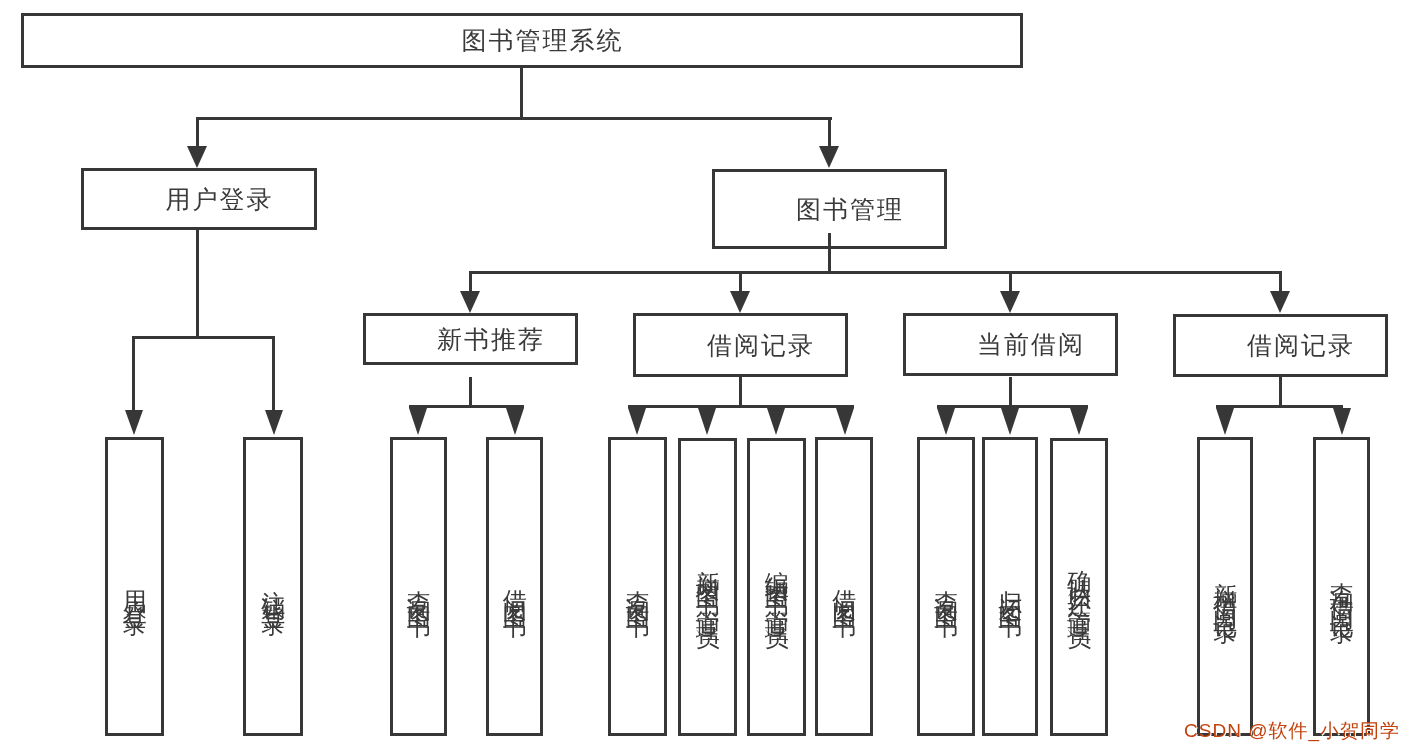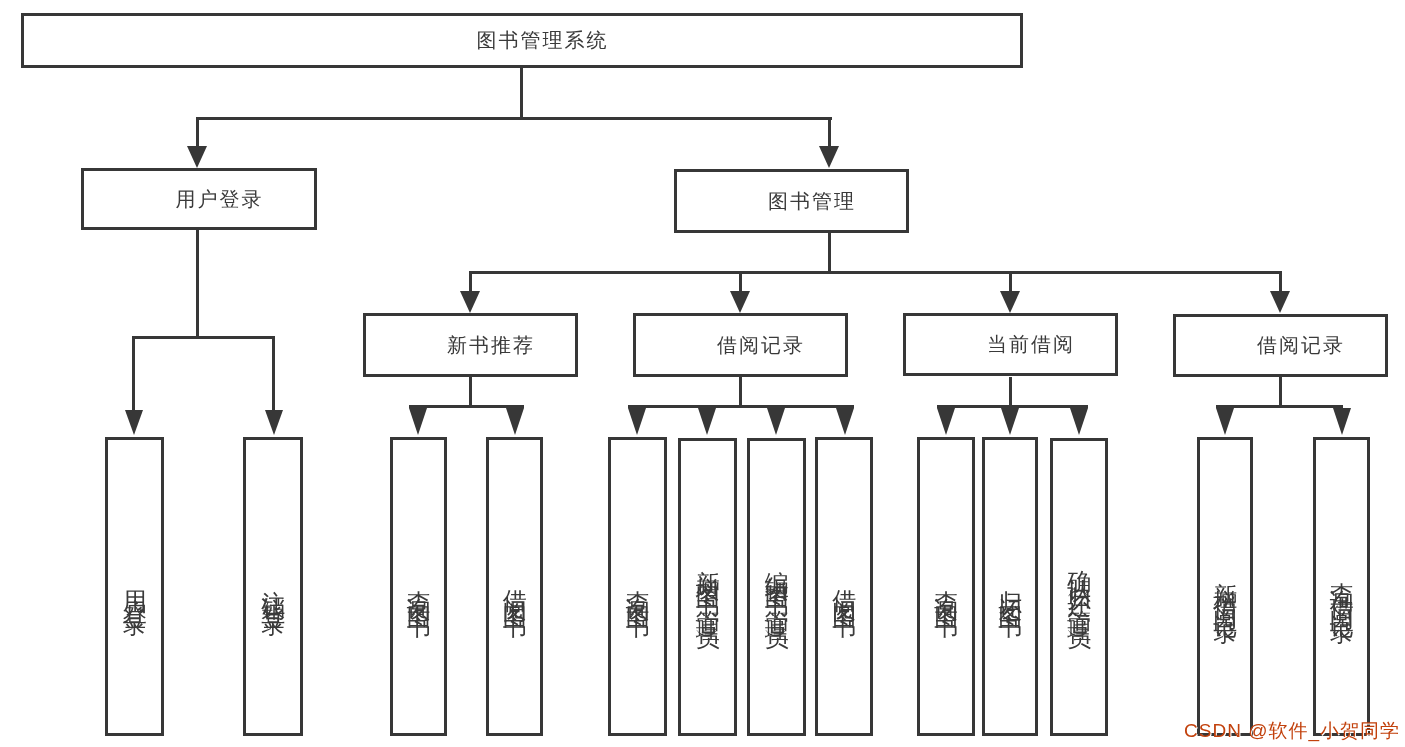--- a/index.html
+++ b/index.html
@@ -4,21 +4,21 @@
 <style>
   html,body{margin:0;padding:0;}
   body{
     width:1405px;height:747px;position:relative;background:#ffffff;
     font-family:"Liberation Sans","DejaVu Sans",sans-serif;
     overflow:hidden;
   }
   .hbox{
     position:absolute;background:#ffffff;border:3px solid #373737;
     display:flex;align-items:center;justify-content:center;
-    font-size:20px;color:#3a3a3a;letter-spacing:2px;box-sizing:border-box;padding-left:41px;
+    font-size:25px;color:#3a3a3a;letter-spacing:2px;box-sizing:border-box;padding-left:41px;
   }
   .vbox{
     position:absolute;background:#ffffff;border:3px solid #373737;
     display:flex;align-items:center;justify-content:center;box-sizing:border-box;
     overflow:hidden;
   }
   .vbox span{
     writing-mode:vertical-rl;text-orientation:mixed;
     font-size:24px;letter-spacing:8px;color:#3a3a3a;line-height:1.1;
     white-space:nowrap;
@@ -37,23 +37,23 @@
     font-size:19px;color:#c2410c;letter-spacing:1px;
     text-shadow:1px 1px 0 #ffffff;
   }
 </style>
 </head>
 <body>
 
 <div class="hbox" style="left:21px;top:13px;width:1002px;height:55px;">图书管理系统</div>
 
 <div class="hbox" style="left:81px;top:168px;width:236px;height:62px;">用户登录</div>
-<div class="hbox" style="left:674px;top:169px;width:235px;height:64px;">图书管理</div>
+<div class="hbox" style="left:712px;top:169px;width:235px;height:80px;">图书管理</div>
 
-<div class="hbox" style="left:363px;top:313px;width:215px;height:64px;">新书推荐</div>
+<div class="hbox" style="left:363px;top:313px;width:215px;height:52px;">新书推荐</div>
 <div class="hbox" style="left:633px;top:313px;width:215px;height:64px;">借阅记录</div>
 <div class="hbox" style="left:903px;top:313px;width:215px;height:63px;">当前借阅</div>
 <div class="hbox" style="left:1173px;top:314px;width:215px;height:63px;">借阅记录</div>
 
 <div class="vbox" style="left:105px;top:437px;width:59px;height:299px;">
   <span>用户登录</span>
 </div>
 <div class="vbox" style="left:243px;top:437px;width:60px;height:299px;">
   <span>注销登录</span>
 </div>

